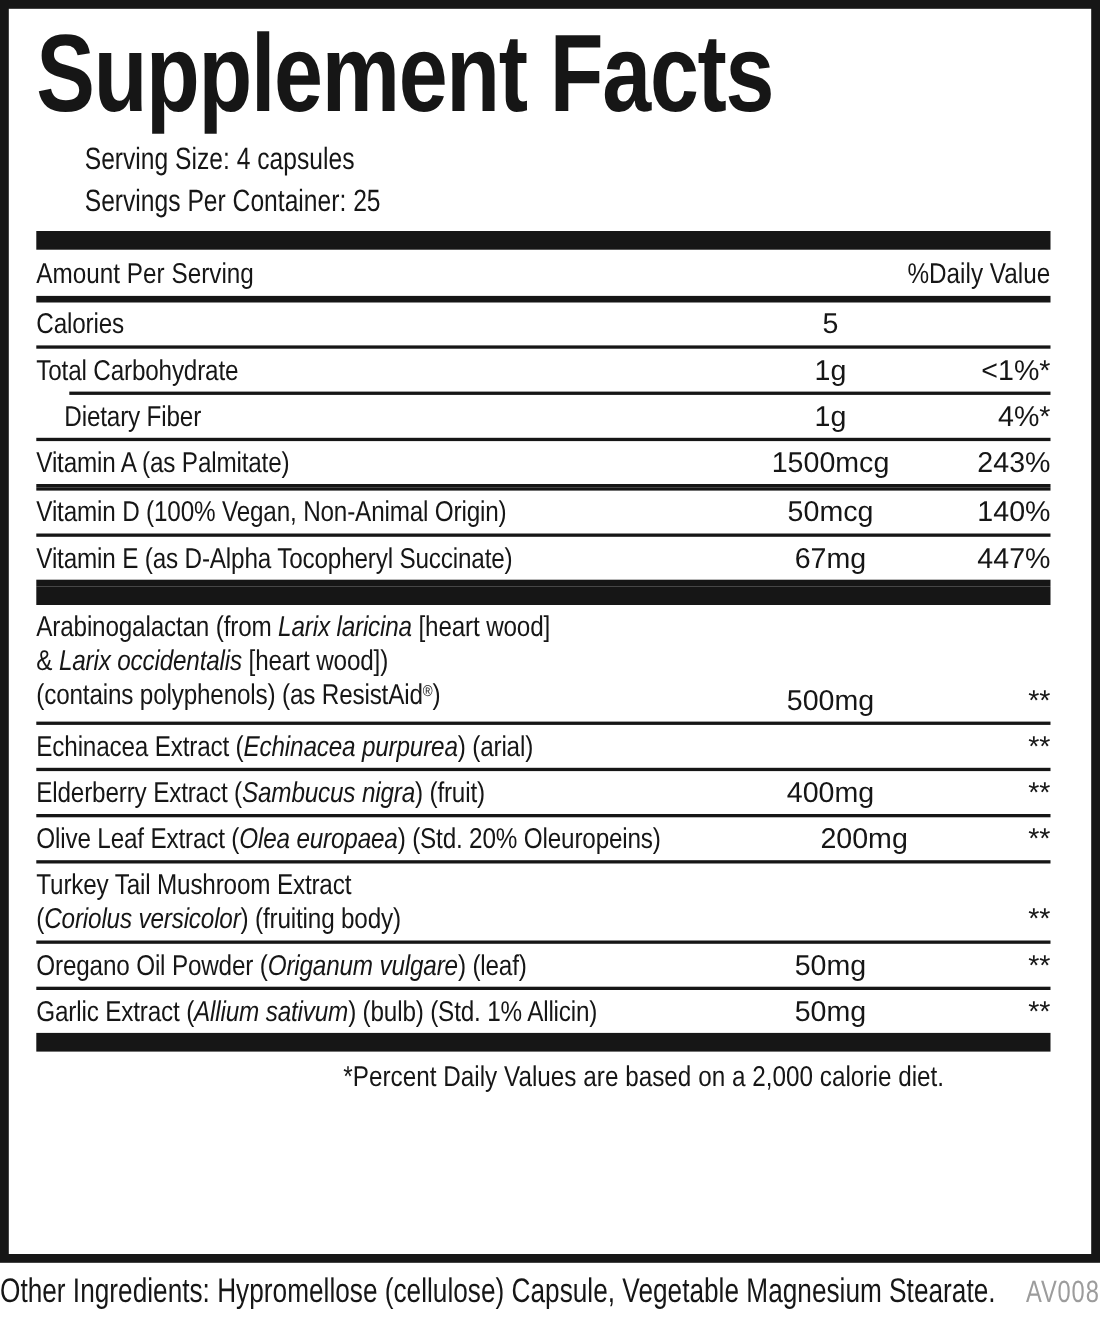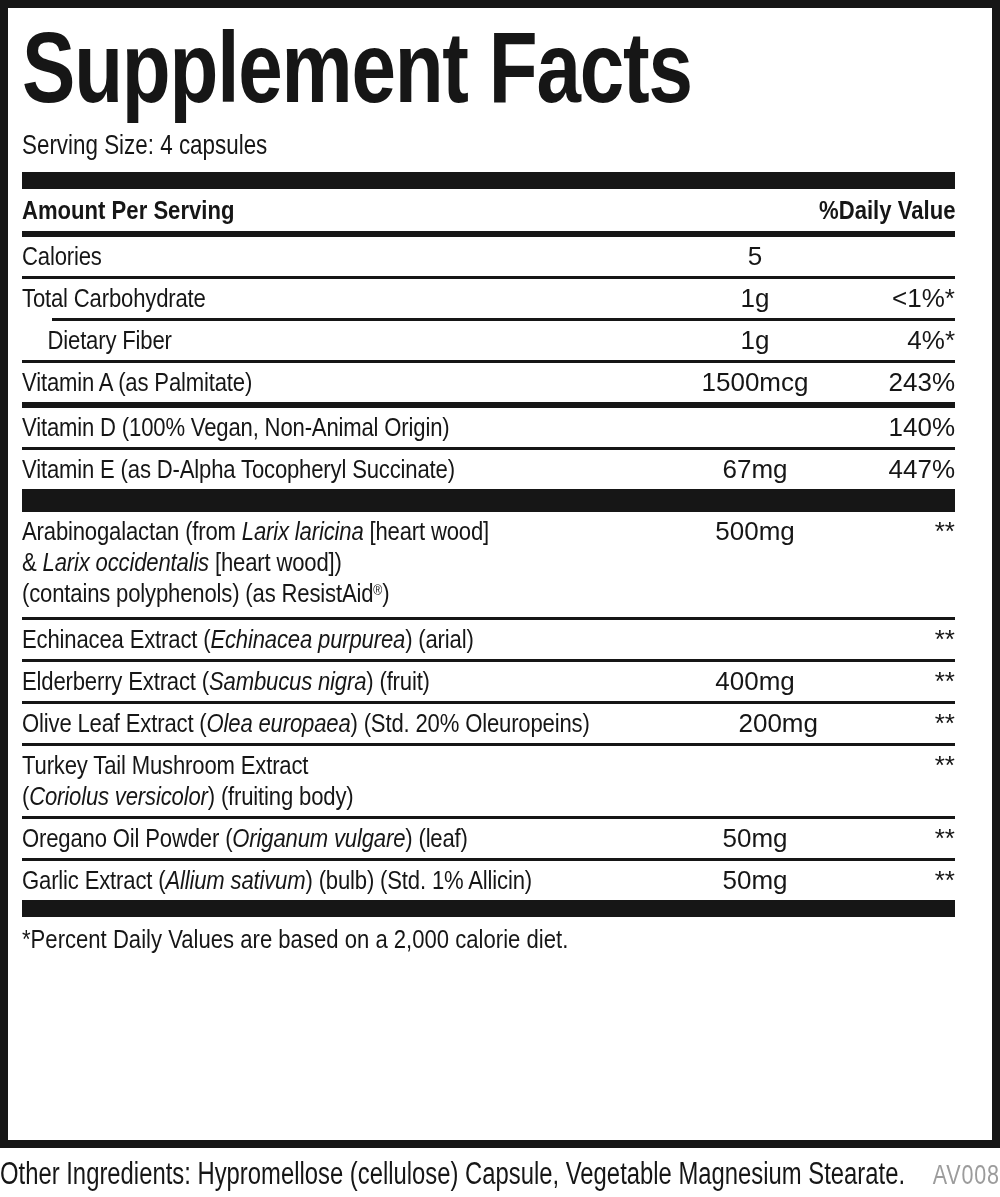--- a/index.html
+++ b/index.html
@@ -9,73 +9,76 @@
   }
   html,body{margin:0;padding:0;}
   body{
     width:1000px;height:1197px;background:var(--bg);
     font-family:"Liberation Sans",sans-serif;color:var(--ink);
     overflow:hidden;
   }
   .facts-box{
     box-sizing:border-box;width:1000px;height:1148px;
     border:8px solid var(--ink);
-    padding:6px 37px 0 14px;
+    padding:6px 37px 0 25px;
     background:var(--bg);
   }
   .title{
     margin:4px 0 10px 0;
     font-size:100px;font-weight:bold;letter-spacing:-1.5px;line-height:0.98;
     white-space:nowrap;transform:scaleX(0.80);transform-origin:0 50%;
   }
   .serving-line{
     font-size:28px;line-height:38px;
-    display:block;white-space:nowrap;
+    display:block;white-space:nowrap;margin-left:44px;
   }
   .serving-line>span{display:inline-block;transform:scaleX(0.80);transform-origin:0 50%;}
   .bar{background:var(--ink);}
   .bar.thick{height:17px;}
   .bar.med{height:6px;}
   .bar.t1{margin-top:8px;}
   .hdr-row{
     display:flex;justify-content:space-between;align-items:flex-start;
-    padding:6px 0;font-size:26px;font-weight:bold;line-height:30px;white-space:nowrap;
+    padding:6px 0;font-size:26px;font-weight:normal;line-height:30px;white-space:nowrap;
   }
   .hdr-left{display:inline-block;transform:scaleX(0.85);transform-origin:0 50%;}
   .hdr-right{display:inline-block;transform:scaleX(0.85);transform-origin:100% 50%;}
   .sep{height:3px;background:var(--ink);}
   .sep.inset{margin-left:30px;}
-  .row{display:flex;align-items:flex-start;padding:4px 0;font-size:26px;}
+  .row{display:flex;align-items:flex-end;padding:4px 0;font-size:26px;}
   .cell{line-height:31px;}
   .cell.name{flex:1;white-space:nowrap;transform:scaleX(0.85);transform-origin:0 0;letter-spacing:-0.2px;}
   .row.indent .cell.name{padding-left:30px;}
   .cell.amt{width:200px;text-align:center;}
   .cell.dv{width:100px;text-align:right;}
   .it{font-style:italic;}
   .sup{font-size:0.55em;position:relative;top:-0.5em;}
   .footnotes{padding:7px 0 0 0;font-size:26px;line-height:31px;}
-  .footnotes div{white-space:nowrap;}
+  .footnotes div{white-space:nowrap;text-align:right;}
   .footnotes div>span{display:inline-block;transform:scaleX(0.85);transform-origin:0 50%;}
   .bottom-strip{
     box-sizing:border-box;
     width:1300px;margin-top:6px;
     display:flex;justify-content:space-between;align-items:baseline;
     transform:scaleX(0.769);transform-origin:0 0;
     font-size:31px;line-height:40px;white-space:nowrap;
   }
   .product-code{color:var(--muted);font-size:28px;letter-spacing:1px;}
 </style>
 </head>
 <body>
 
 <div class="facts-box">
   <h1 class="title">Supplement Facts</h1>
 
   <div class="serving-line">
     <span>Serving Size: 4 capsules</span>
+  </div>
+  <div class="serving-line">
+    <span>Servings Per Container: 25</span>
   </div>
 
   <div class="bar thick t1"></div>
 
   <div class="hdr-row">
     <span class="hdr-left">Amount Per Serving</span>
     <span class="hdr-right">%Daily Value</span>
   </div>
 
   <div class="bar med"></div>
@@ -101,20 +104,21 @@
       <div class="sep"></div>
       <div class="row">
         <div class="cell name"><span>Vitamin A (as Palmitate)</span></div>
         <div class="cell amt">1500mcg</div>
         <div class="cell dv">243%</div>
       </div>
       <div class="sep"></div>
       <div class="sep"></div>
       <div class="row">
         <div class="cell name"><span>Vitamin D (100% Vegan, Non-Animal Origin)</span></div>
+        <div class="cell amt">50mcg</div>
         <div class="cell dv">140%</div>
       </div>
       <div class="sep"></div>
       <div class="row">
         <div class="cell name"><span>Vitamin E (as D-Alpha Tocopheryl Succinate)</span></div>
         <div class="cell amt">67mg</div>
         <div class="cell dv">447%</div>
       </div>
       <div class="sep"></div>
       <div class="sep"></div>

